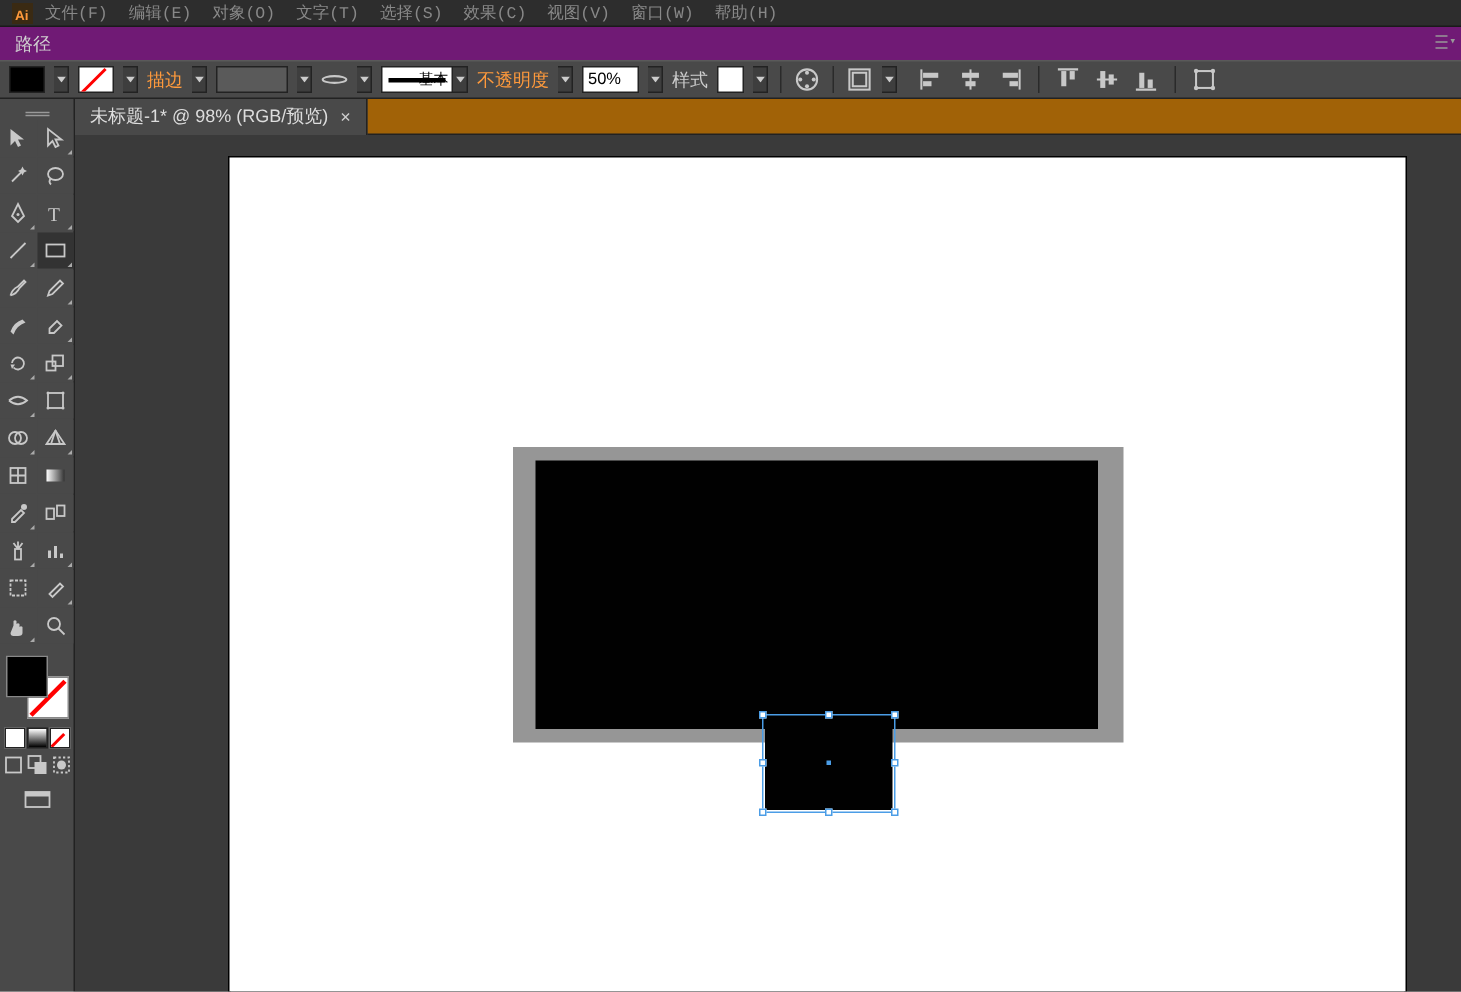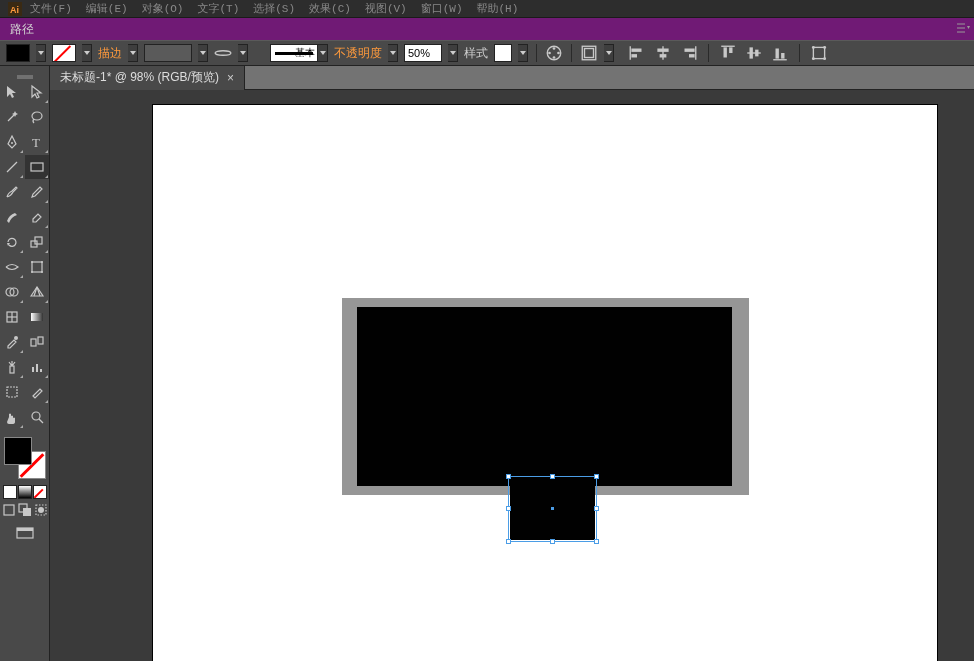--- a/index.html
+++ b/index.html
@@ -14,21 +14,21 @@
     .options-bar { height:26px; background:#494949; display:flex; align-items:center; padding:0 6px; gap:6px; border-top:1px solid #5a5a5a; border-bottom:1px solid #222; }
     .opt-label { color:#ff9a3c; font-size:12px; }
     .swatch { width:24px; height:18px; border:1px solid #222; display:inline-block; }
     .swatch-black { background:#000; }
     .swatch-none { background:#fff; position:relative; overflow:hidden; }
     .swatch-none::after { content:""; position:absolute; left:-2px; top:-2px; right:-2px; bottom:-2px; border-top:2px solid red; transform:rotate(-45deg); transform-origin:center; top:8px; }
     .dd { width:10px; height:18px; display:flex; align-items:center; justify-content:center; background:#3e3e3e; border:1px solid #222; border-left:none; }
     .dd svg { width:6px; height:4px; }
     .num-field { height:18px; min-width:38px; background:#3e3e3e; border:1px solid #222; color:#ddd; font-size:11px; padding:1px 3px; display:flex; align-items:center; }
     .stroke-weight { width:48px; background:#5a5a5a; }
-    .stroke-profile { width:48px; height:18px; background:#fff; border:1px solid #222; display:flex; align-items:center; justify-content:center; position:relative;margin-left:16px; }
+    .stroke-profile { width:48px; height:18px; background:#fff; border:1px solid #222; display:flex; align-items:center; justify-content:center; position:relative; }
     .stroke-profile .shape { width:38px; height:3px; background:#000; }
     .stroke-profile .txt { position:absolute; right:2px; font-size:10px; color:#000; }
     .profile-wrap { display:flex; align-items:center; }
     .opacity-field { background:#fff; color:#000; }
     .style-swatch { background:#fff; }
     .right-icon-group { display:flex; gap:8px; margin-left:8px; align-items:center; }
     .icon-btn { width:18px; height:18px; display:flex; align-items:center; justify-content:center; }
     .sep { width:1px; height:18px; background:#2a2a2a; margin:0 2px; }
     .workspace { position:absolute; left:0; top:66px; right:0; bottom:0; display:flex; }
     .toolbox { width:50px; background:#494949; border-right:1px solid #222; display:flex; flex-direction:column; align-items:center; padding-top:4px; }
@@ -45,21 +45,21 @@
     .mini-swatches { margin-top:6px; display:flex; gap:1px; }
     .mini { width:14px; height:14px; border:1px solid #222; }
     .mini-white { background:#fff; }
     .mini-grad { background:linear-gradient(#fff,#000); }
     .mini-none { background:#fff; position:relative; overflow:hidden; }
     .mini-none::after { content:""; position:absolute; inset:0; border-top:2px solid red; transform:rotate(-45deg); top:6px; }
     .mode-row { margin-top:4px; display:flex; gap:2px; }
     .mode-row .icon-btn { width:14px; height:14px; }
     .screen-icon { margin-top:8px; }
     .doc-area { flex:1; background:#3a3a3a; position:relative; }
-    .doc-tab-strip { height:24px; background:#737373; display:flex; align-items:center; border-bottom:1px solid #222; }
+    .doc-tab-strip { height:24px; background:#a16207; display:flex; align-items:center; border-bottom:1px solid #222; }
     .doc-tab { height:24px; background:#494949; display:flex; align-items:center; padding:0 10px; gap:8px; font-size:12px; color:#ddd; border-right:1px solid #222; }
     .doc-tab .close { font-size:12px; color:#ccc; }
     .canvas-viewport { position:absolute; inset:24px 0 0 0; background:#3a3a3a; overflow:hidden; }
     .artboard { position:absolute; left:103px; top:15px; width:784px; height:600px; background:#fff; box-shadow:0 0 0 1px #000; }
     .shape-outer { position:absolute; left:189px; top:193px; width:407px; height:197px; background:#969696; }
     .shape-inner { position:absolute; left:15px; top:9px; right:17px; bottom:9px; background:#010101; }
     .shape-small { position:absolute; left:357px; top:373px; width:85px; height:62px; background:#010101; }
     .sel-box { position:absolute; border:1px solid #4b9de6; }
     .handle { position:absolute; width:5px; height:5px; background:#fff; border:1px solid #4b9de6; }
     .h-tl { left:-3px; top:-3px; } .h-tr { right:-3px; top:-3px; }

